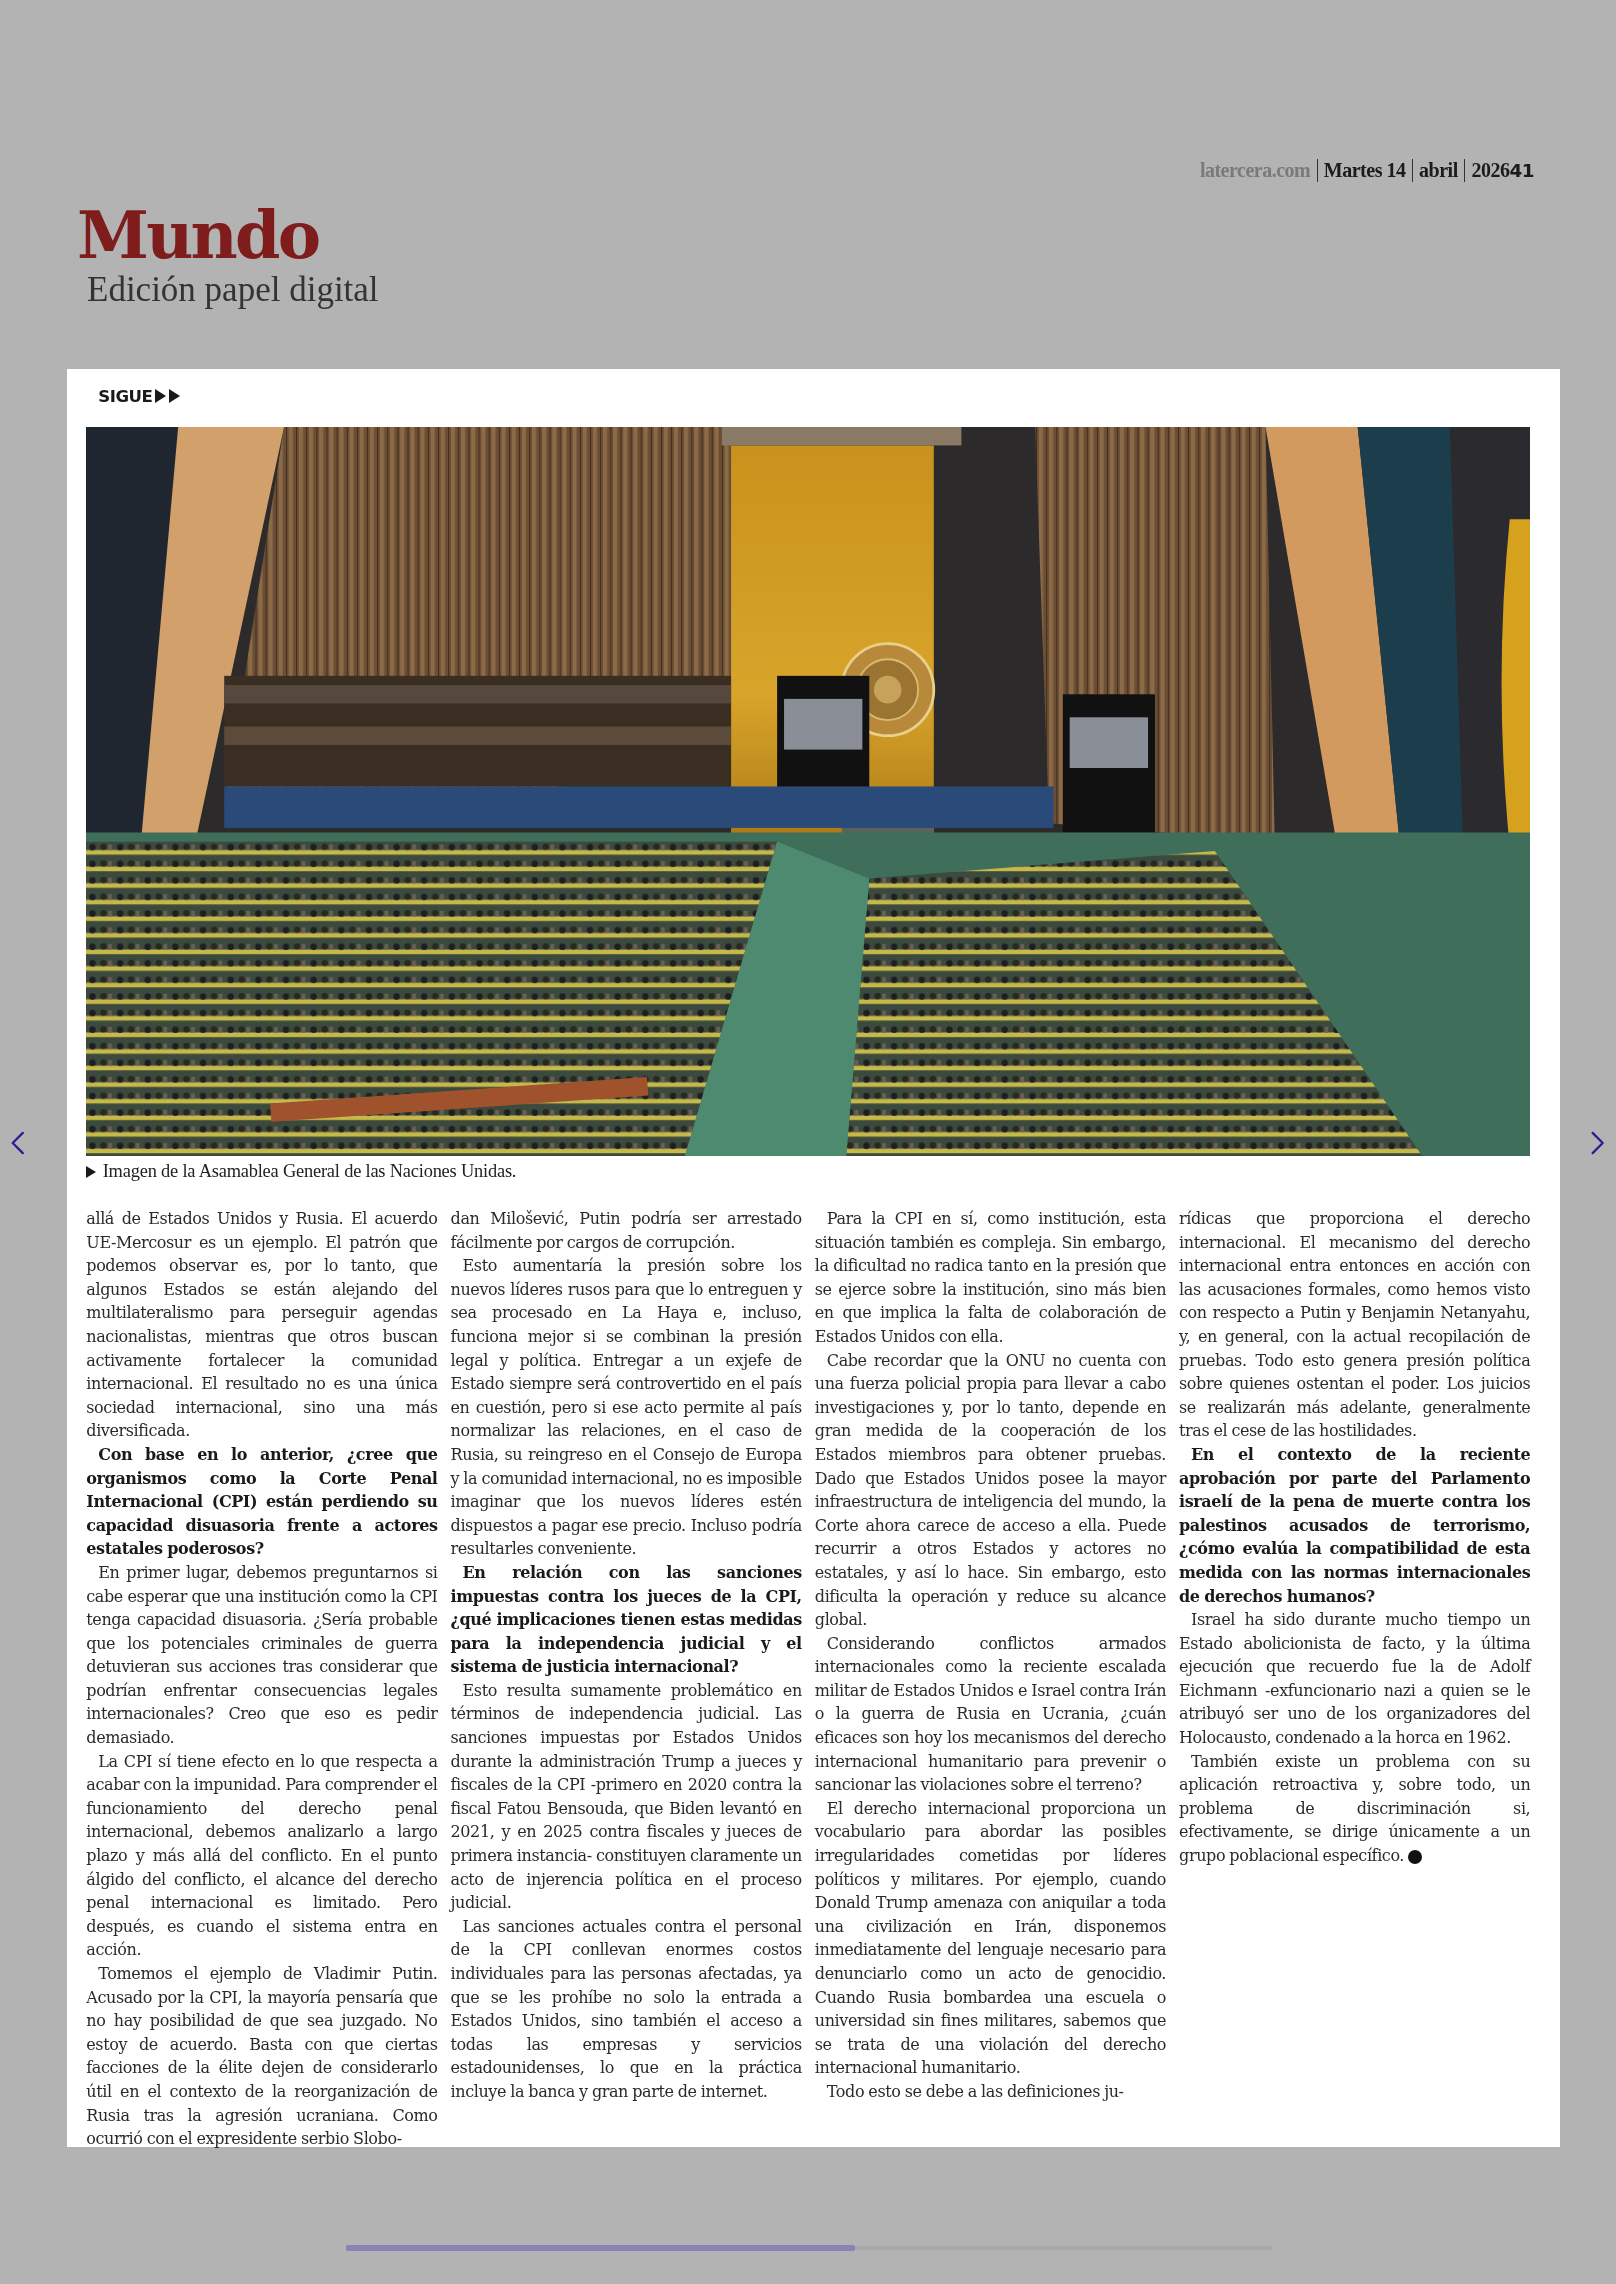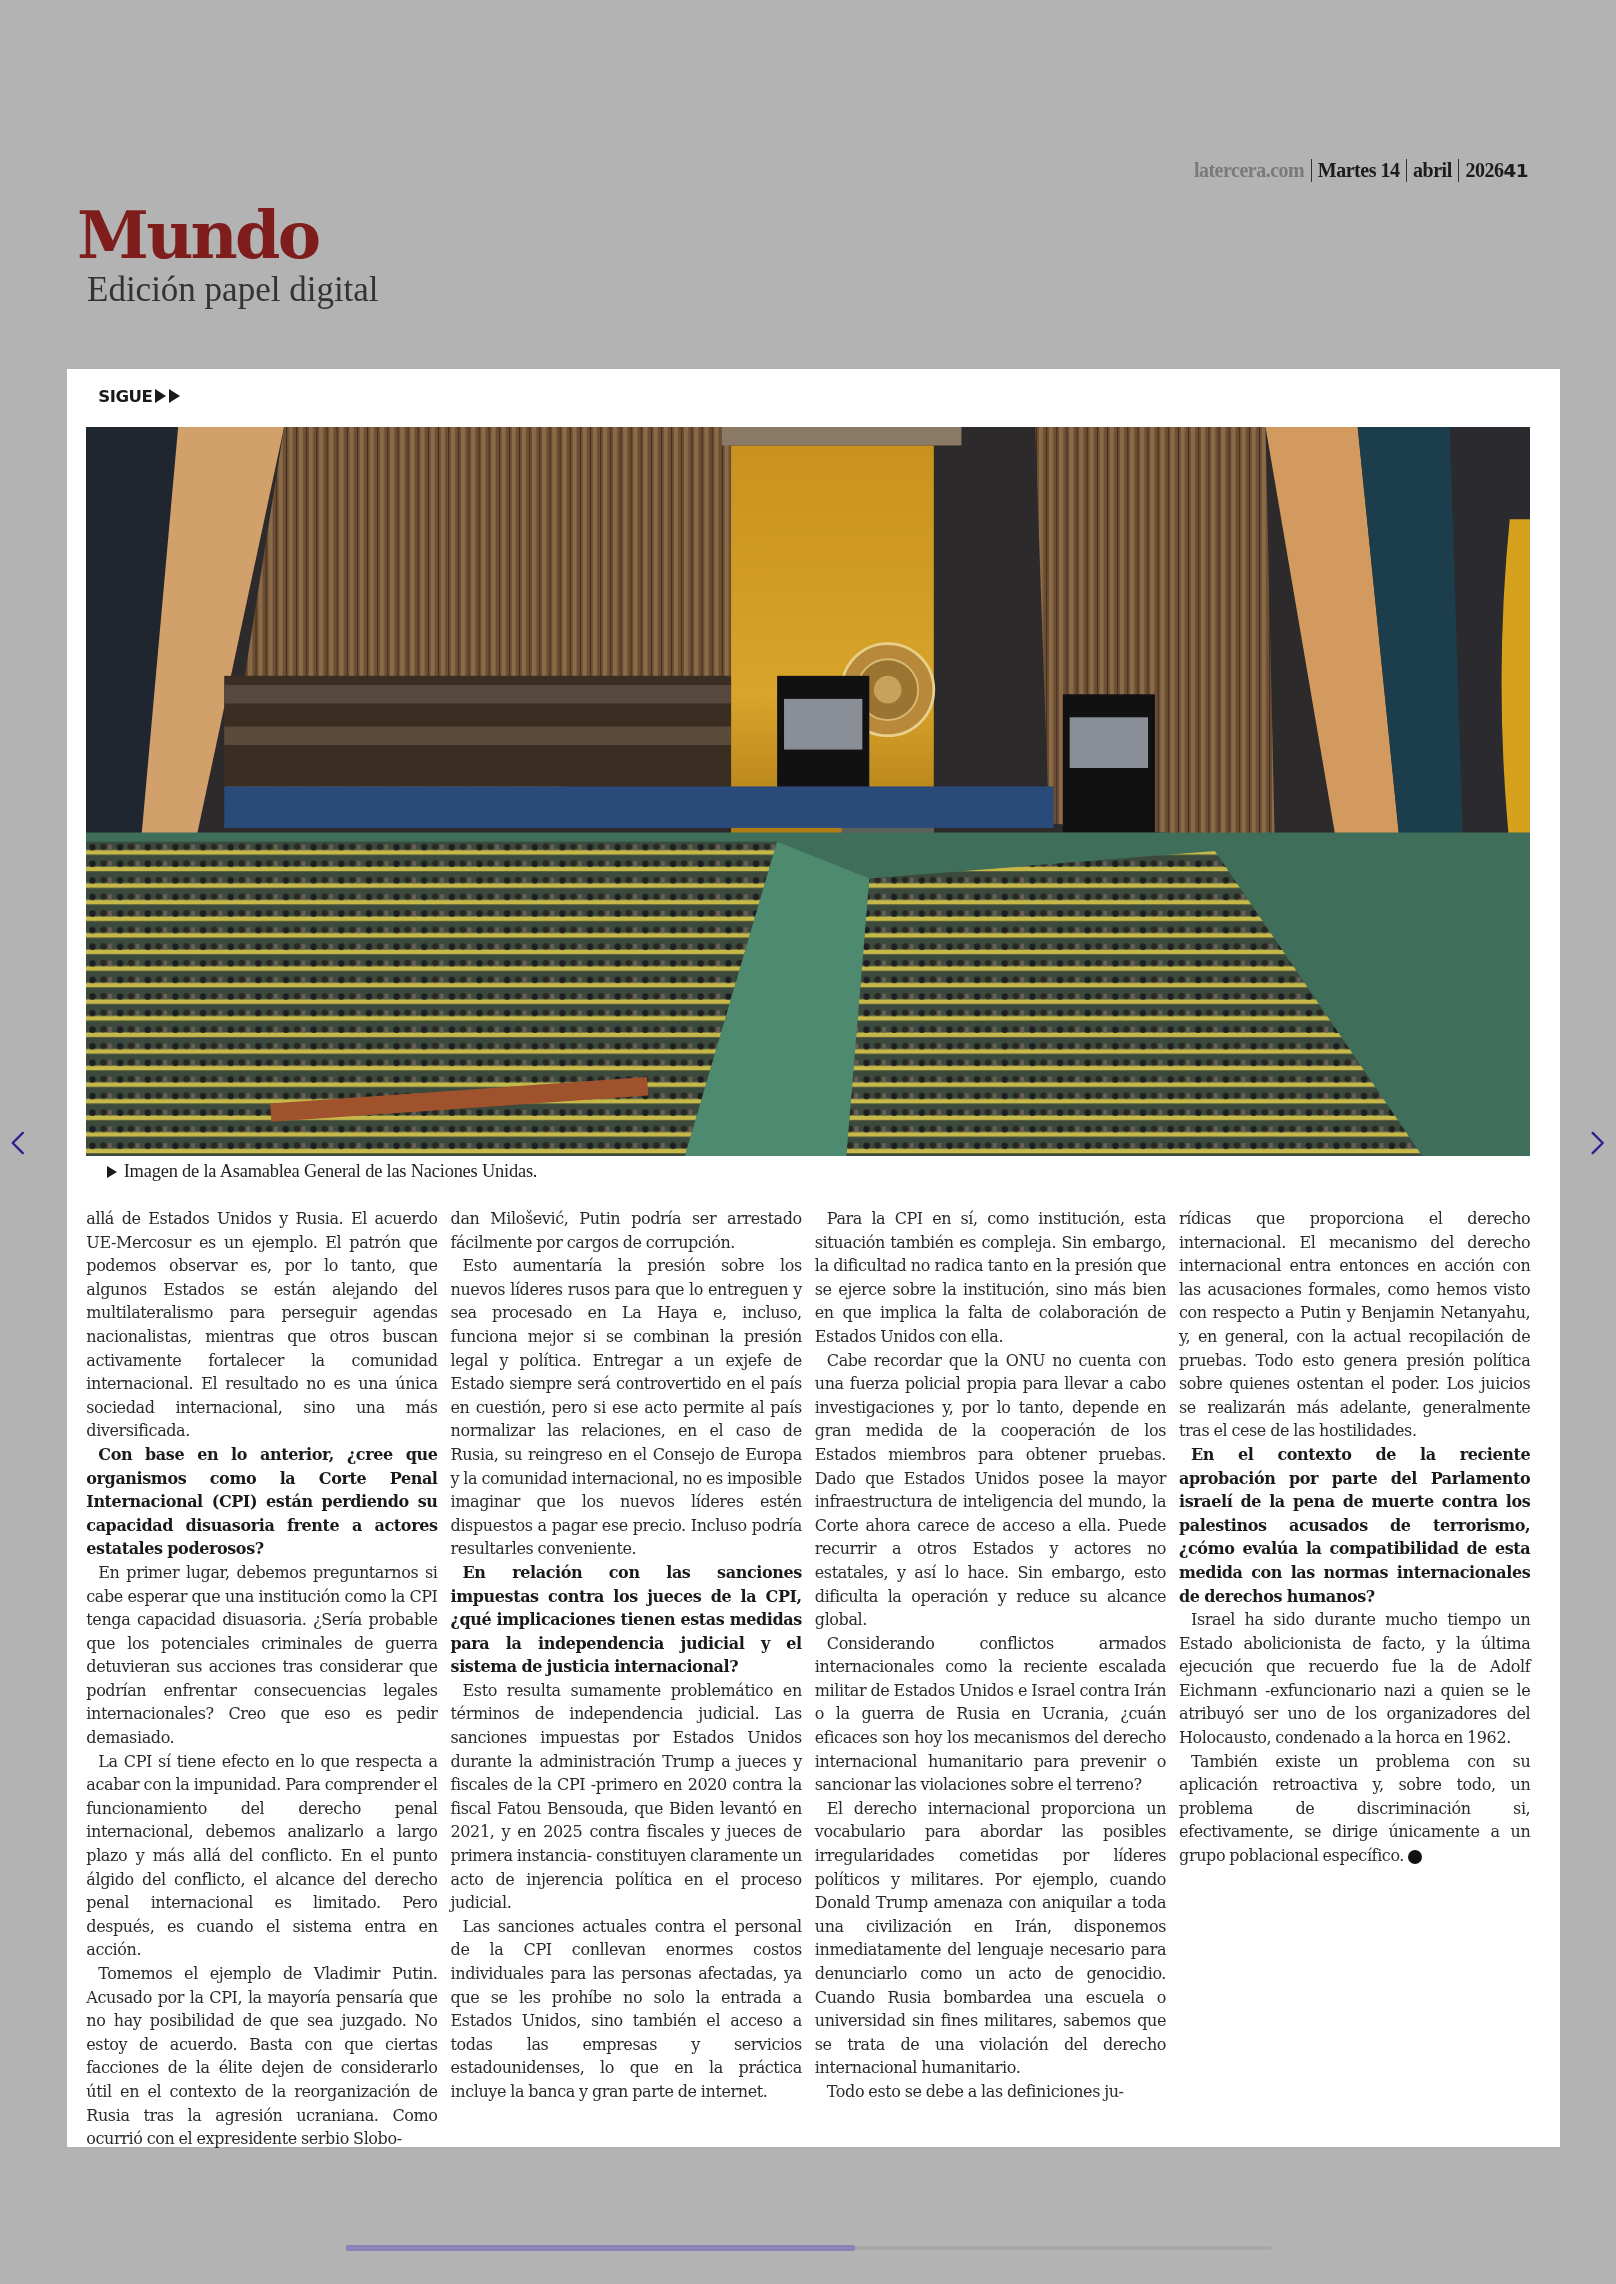--- a/index.html
+++ b/index.html
@@ -2,21 +2,21 @@
 <html style="font-size:7.4px"><head>
 <meta charset="utf-8">
 <style>
   html, body { margin:0; padding:0; }
   body {
     width:1616px; height:2284px; position:relative; overflow:hidden;
     background:#b3b3b3;
     font-family:"Liberation Serif", serif;
   }
   .masthead-meta {
-    position:absolute; top:159px; right:88px;
+    position:absolute; top:159px; right:82px;
     font-family:"Liberation Serif", serif; font-weight:bold;
     font-size:20px; color:#1c1c1c; letter-spacing:-0.5px;
     display:flex; align-items:center;
   }
   .masthead-meta .site { color:#7a7a7a; }
   .masthead-meta .sep { display:inline-block; width:0.9px; height:23px; background:#333; margin:0 6.4px; }
   .masthead-meta .page { font-family:"DejaVu Sans", sans-serif; font-weight:bold; font-size:18.4px; }
   .section-title {
     position:absolute; left:77px; top:203px;
     font-family:"DejaVu Serif", serif; font-weight:bold;
@@ -37,21 +37,21 @@
   }
   .sigue .tri { width:0; height:0; border-top:7px solid transparent; border-bottom:7px solid transparent; border-left:11px solid #1a1a1a; }
   .photo {
     position:absolute; left:19.3px; top:58px; width:1444px; height:729px; overflow:hidden;
     background:#4a3a24;
   }
   .photo svg { width:100%; height:100%; display:block; }
   .caption {
     position:absolute; left:19.3px; top:792px;
     font-family:"Liberation Serif", serif; font-size:18.4px; color:#222;
-    display:flex; align-items:center; gap:6.4px; letter-spacing:-0.2px;margin-left:21px;
+    display:flex; align-items:center; gap:6.4px; letter-spacing:-0.2px;
   }
   .caption .tri { width:0; height:0; border-top:6px solid transparent; border-bottom:6px solid transparent; border-left:10px solid #1a1a1a; }
   .columns {
     position:absolute; left:19.3px; top:838px; width:1444px; height:912px;
     display:grid; grid-template-columns:repeat(4, 1fr); column-gap:13px;
   }
   .col {
     font-family:"DejaVu Serif", serif; font-size:16px; line-height:23.6px; color:#2a2a2a;
     text-align:justify; hyphens:manual; letter-spacing:-0.4px; word-spacing:-0.5px;
   }

